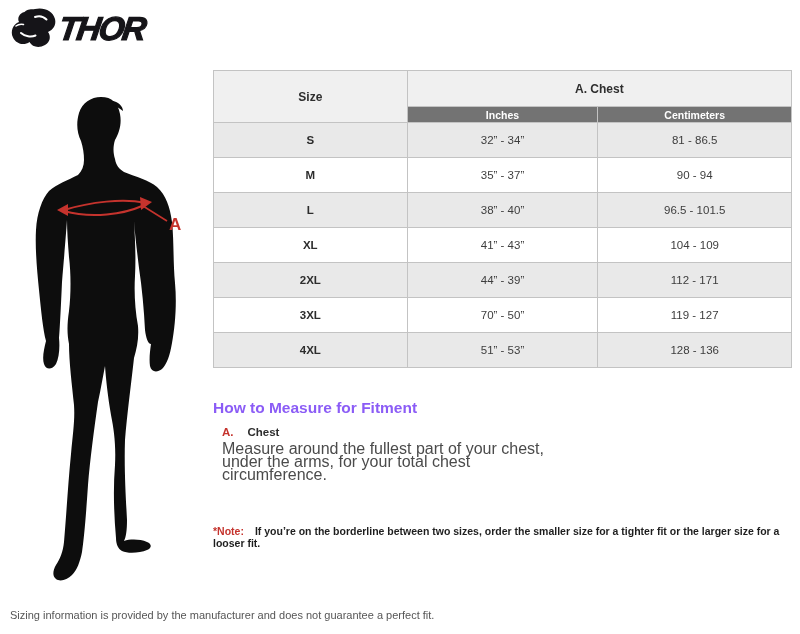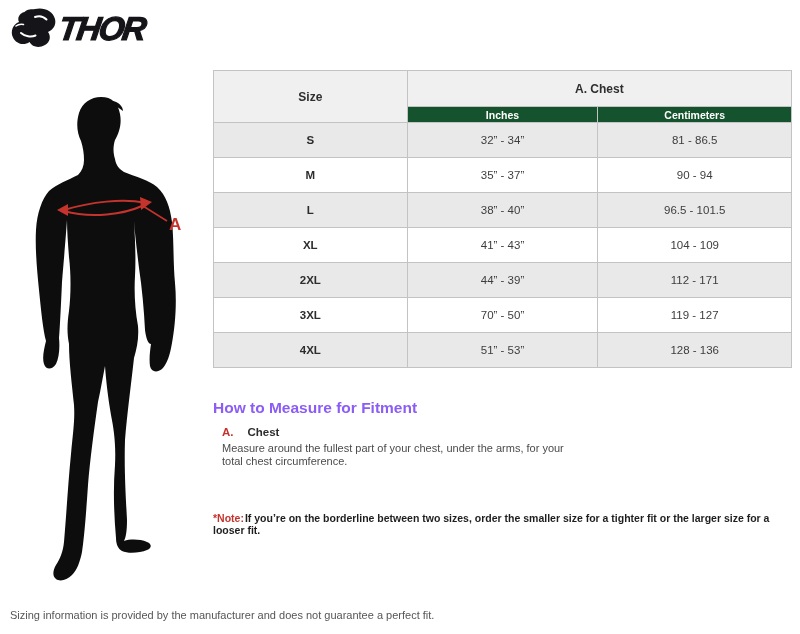--- a/index.html
+++ b/index.html
@@ -22,35 +22,35 @@
   
   .content { position:absolute; left:213px; top:70px; width:579px; }
   .chart-title { font-size:15.5px; font-weight:bold; color:#2a2a2a; margin:0 0 12px 0; letter-spacing:0.1px; }
 
   table.size-table { width:100%; border-collapse:collapse; table-layout:fixed; }
   .size-table th, .size-table td { border:1px solid #c3c3c3; text-align:center; vertical-align:middle; padding:0; }
   .size-table th.col-size, .size-table th.col-group {
     background:#f0f0f0; color:#2e2e2e; font-size:12px; font-weight:bold; height:36px;
   }
   .size-table th.col-sub {
-    background:#14532d; color:#ffffff; font-size:10.5px; font-weight:bold; height:16px;
+    background:#737373; color:#ffffff; font-size:10.5px; font-weight:bold; height:16px;
   }
   .size-table td { font-size:11.5px; color:#3d3d3d; height:35px; background:#ffffff; font-weight:normal; }
   .size-table td.cell-size { font-weight:bold; color:#2d2d2d; }
   .size-table tr.alt td { background:#e9e9e9; }
 
   .measure-heading { font-size:15.5px; font-weight:bold; color:#8b5cf6; margin:31px 0 9px 0; }
   .measure-item { margin-left:9px; }
   .measure-title { font-size:11.5px; }
   .measure-key { color:#c5332d; font-weight:bold; }
   .measure-name { color:#2d2d2d; font-weight:bold; margin-left:14px; }
-  .measure-desc { font-size:11px; color:#4b4b4b; line-height:13px; width:345px; margin-top:4px; }
+  .measure-desc { font-size:16px; color:#4b4b4b; line-height:13px; width:345px; margin-top:4px; }
 
   .note-line { margin-top:44px; font-size:10.5px; font-weight:bold; color:#1e1e1e; }
-  .note-label { color:#c5332d; margin-right:1px; }
+  .note-label { color:#c5332d; margin-right:11px; }
 
   .footer { position:absolute; left:10px; top:610px; font-size:11px; color:#565656; line-height:11px; }
 </style>
 </head>
 <body>
 
 <div class="page">
 
   <div class="logo">
     <svg class="logo-icon" viewBox="0 0 50 44">

